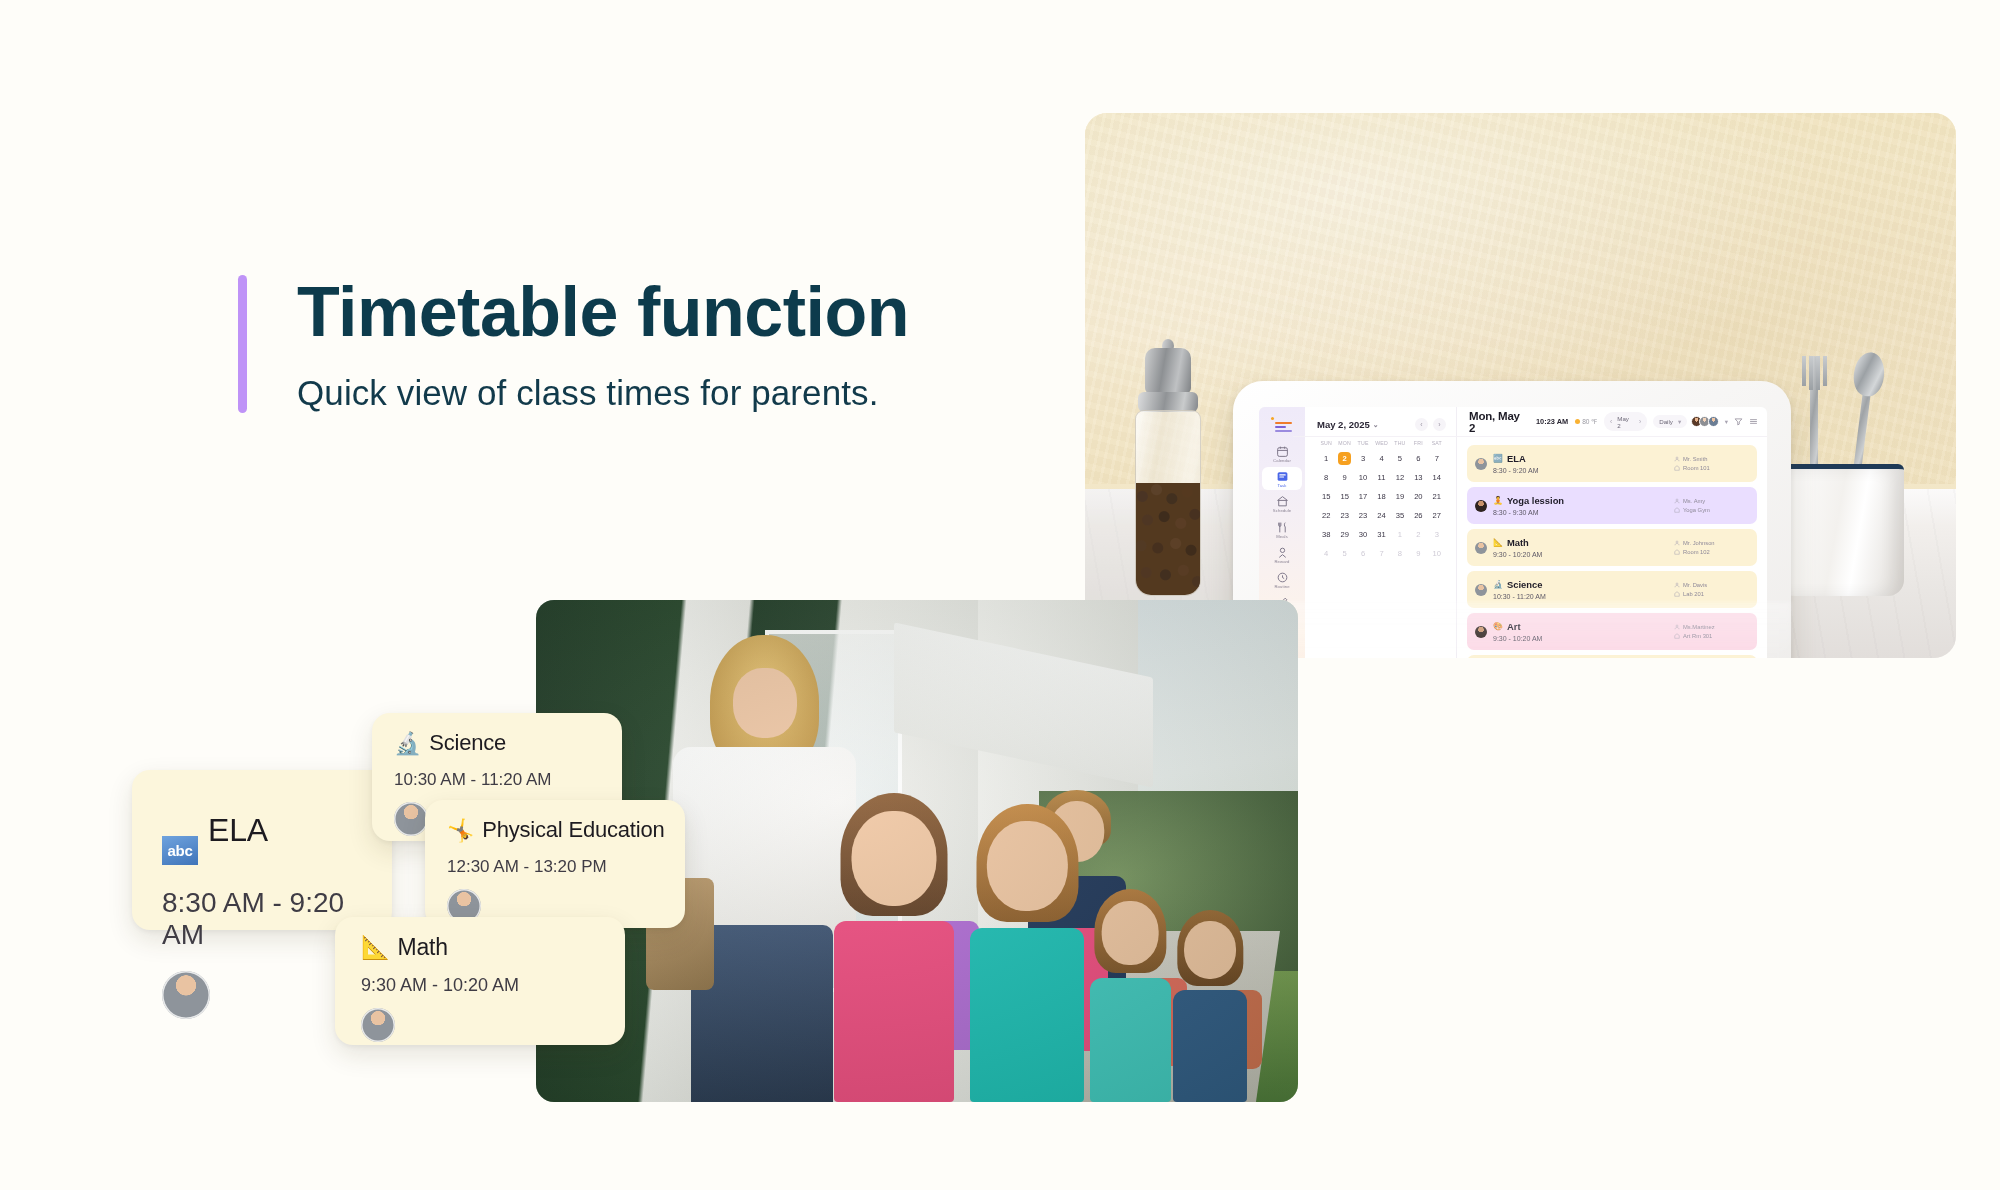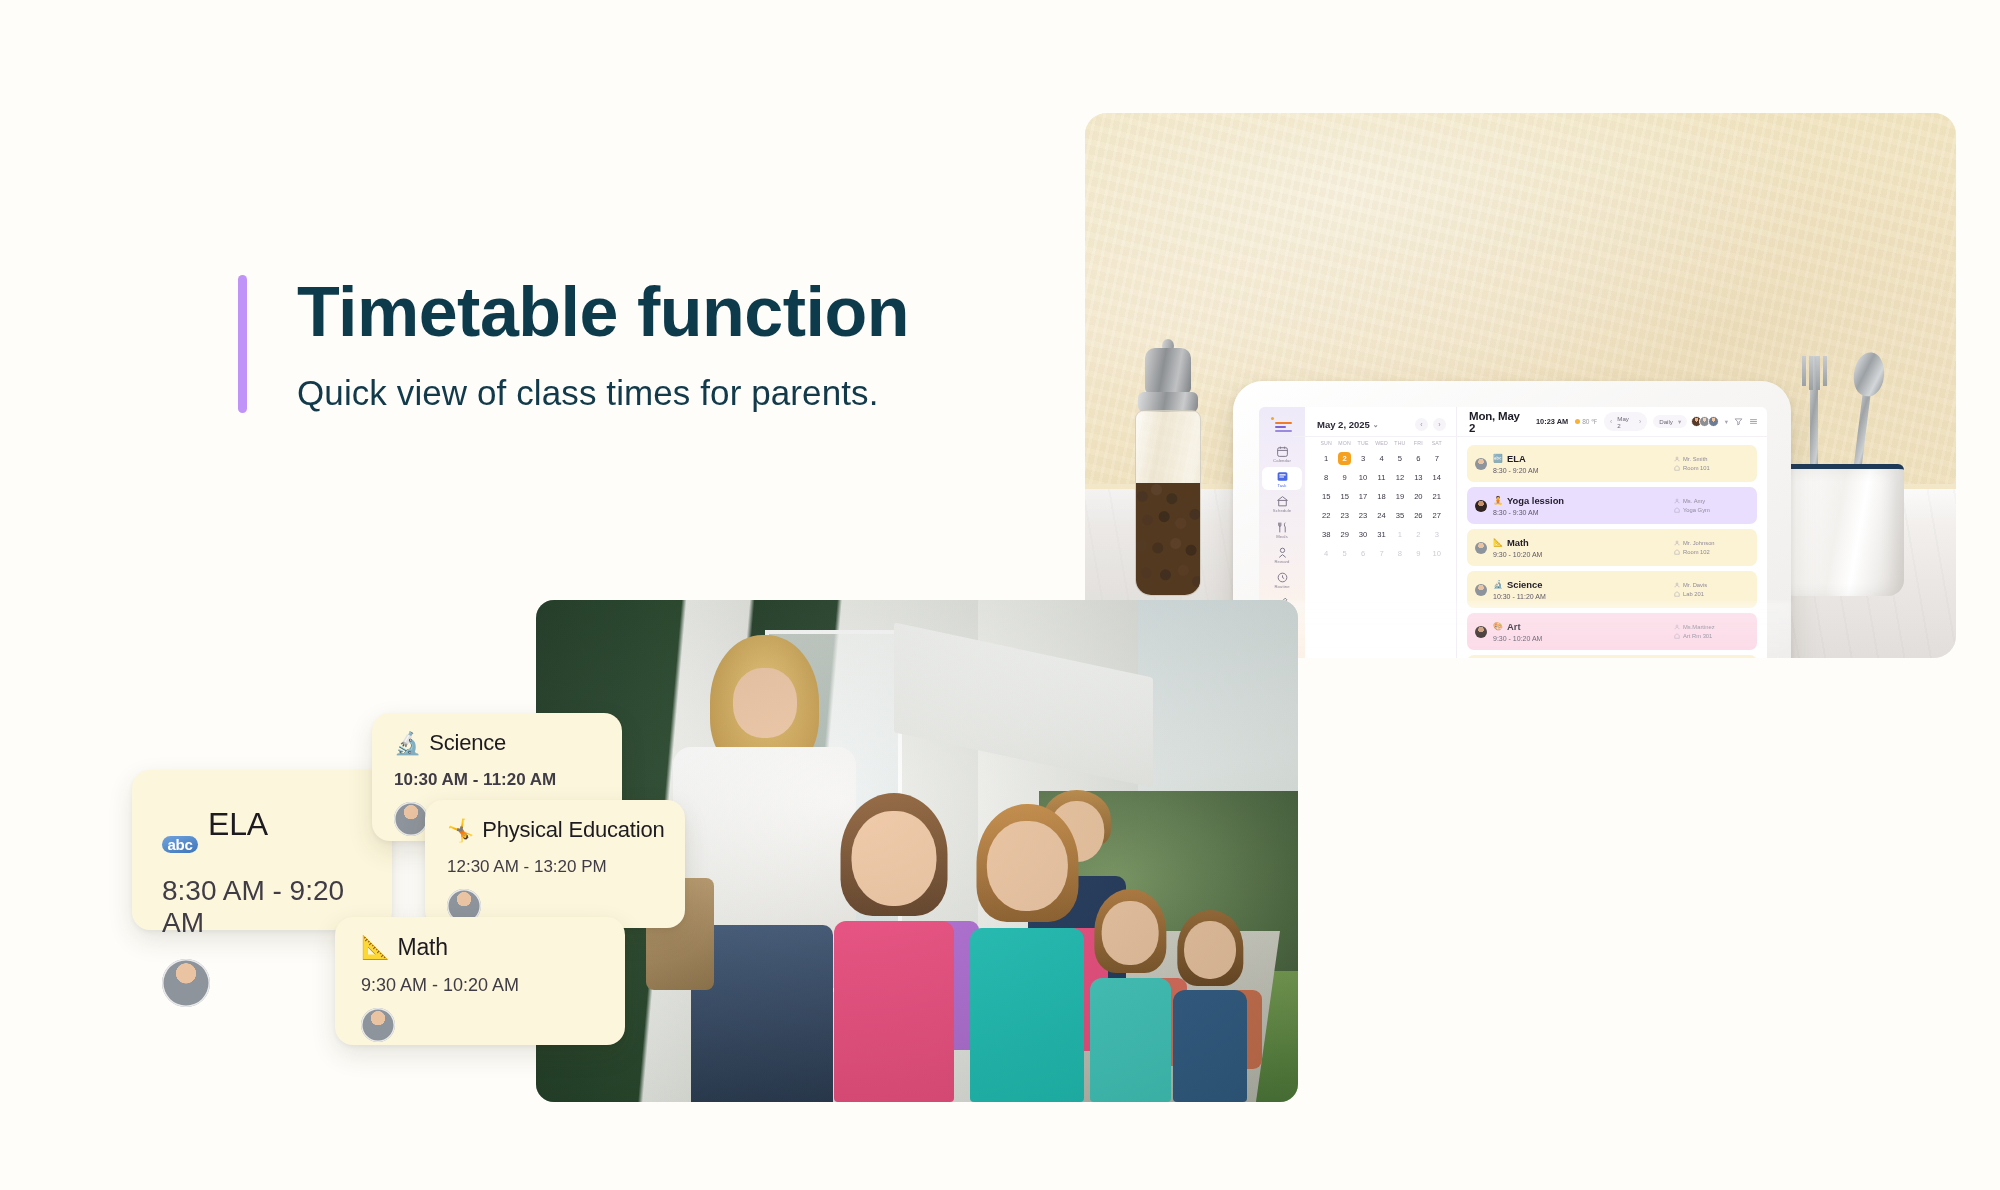--- a/index.html
+++ b/index.html
@@ -348,28 +348,28 @@
   }
   .abc-badge{
     display:inline-flex; align-items:center; justify-content:center;
     background: linear-gradient(160deg,#6fa3de,#3f74b9);
     color:#fff; font-weight:700; border-radius:6px;
   }
 
   
   #card-ela{ left:132px; top:770px; width:260px; height:160px; padding:26px 0 0 30px; z-index:4; }
   #card-ela .c-title{ font-size:32px; }
-  #card-ela .abc-badge{ width:36px; height:17px; font-size:15px; border-radius:11px;margin-top:40px; }
+  #card-ela .abc-badge{ width:36px; height:29px; font-size:15px; border-radius:0;margin-top:40px; }
   #card-ela .c-time{ font-size:28px; margin-top:22px; }
   #card-ela .c-av{ width:48px; height:48px; margin-top:20px; }
 
   
   #card-sci{ left:372px; top:713px; width:250px; height:128px; padding:17px 0 0 22px; z-index:5; }
   #card-sci .c-title{ font-size:22px; gap:8px; }
-  #card-sci .c-time{ font-size:17px; margin-top:14px;font-weight:bold; }
+  #card-sci .c-time{ font-size:17px; margin-top:14px; }
   #card-sci .c-av{ width:34px; height:34px; margin-top:12px; }
 
   
   #card-pe{ left:425px; top:800px; width:260px; height:128px; padding:17px 0 0 22px; z-index:6; }
   #card-pe .c-title{ font-size:22px; gap:8px; }
   #card-pe .c-time{ font-size:17px; margin-top:14px; }
   #card-pe .c-av{ width:34px; height:34px; margin-top:12px; }
 
   
   #card-math{ left:335px; top:917px; width:290px; height:128px; padding:17px 0 0 26px; z-index:7; }

